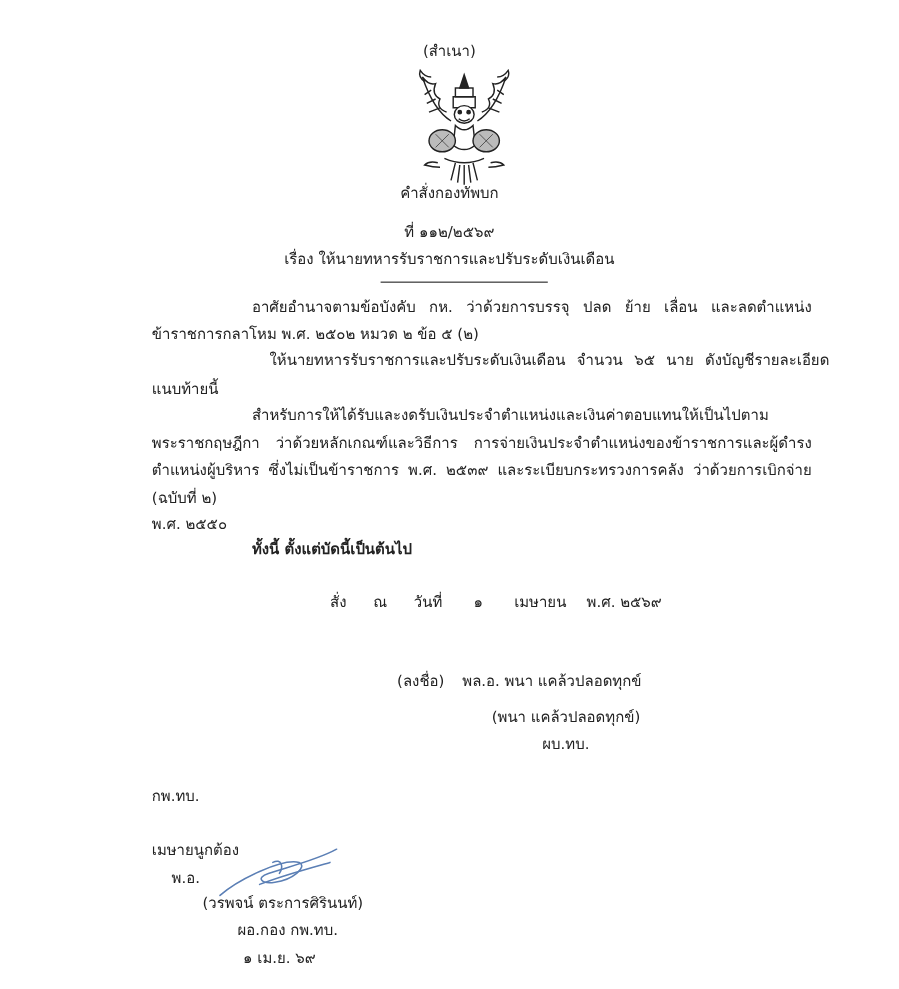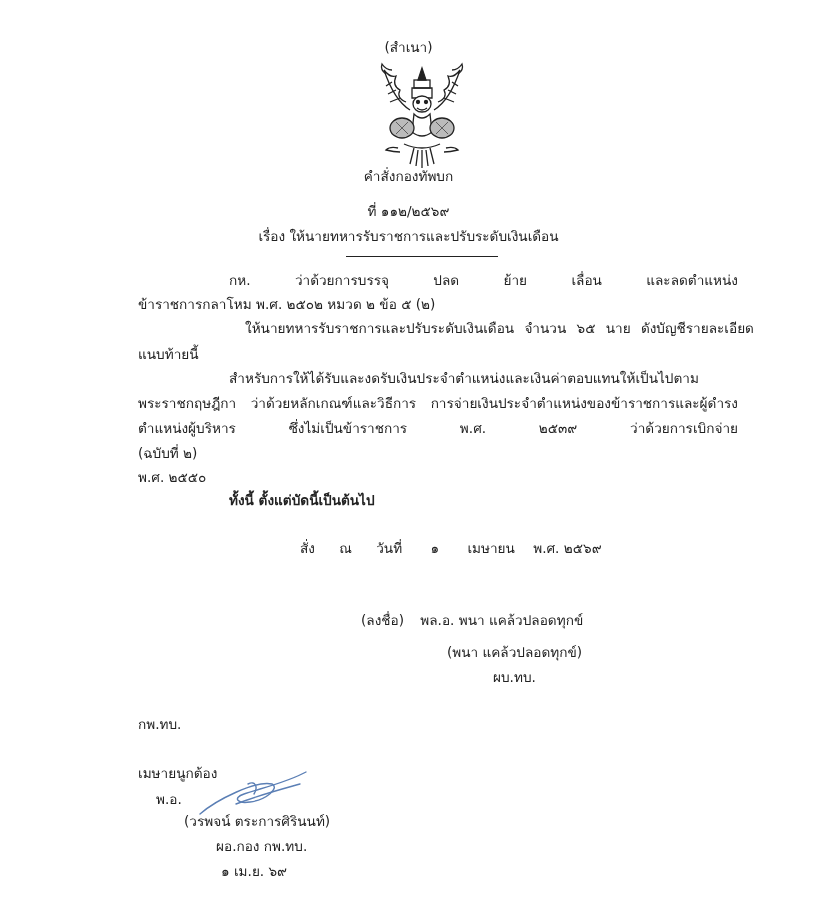--- a/index.html
+++ b/index.html
@@ -62,20 +62,21 @@
     <path d="M40 88 l-4 16 M44 90 l-2 16 M48 90 v18 M52 90 l2 16 M56 88 l4 16"></path>
   </g>
 </svg>
 
 <div class="line center" style="top:166px;">คำสั่งกองทัพบก</div>
 <div class="line center" style="top:201px;">ที่  ๑๑๒/๒๕๖๙</div>
 <div class="line center" style="top:226px;">เรื่อง  ให้นายทหารรับราชการและปรับระดับเงินเดือน</div>
 <div class="rule"></div>
 
 <div class="line justify-line" style="top:270px; left:229px; width:509px;">
+  <span>อาศัยอำนาจตามข้อบังคับ</span>
   <span>กห.</span>
   <span>ว่าด้วยการบรรจุ</span>
   <span>ปลด</span>
   <span>ย้าย</span>
   <span>เลื่อน</span>
   <span>และลดตำแหน่ง</span>
 </div>
 <div class="line" style="top:294px; left:138px;">ข้าราชการกลาโหม พ.ศ. ๒๕๐๒ หมวด ๒ ข้อ ๕ (๒)</div>
 
 <div class="line justify-line" style="top:318px; left:229px; width:509px;margin-left:16px;">
@@ -91,20 +92,21 @@
 <div class="line justify-line" style="top:393px; left:138px; width:600px;">
   <span>พระราชกฤษฎีกา</span>
   <span>ว่าด้วยหลักเกณฑ์และวิธีการ</span>
   <span>การจ่ายเงินประจำตำแหน่งของข้าราชการและผู้ดำรง</span>
 </div>
 <div class="line justify-line" style="top:418px; left:138px; width:600px;">
   <span>ตำแหน่งผู้บริหาร</span>
   <span>ซึ่งไม่เป็นข้าราชการ</span>
   <span>พ.ศ.</span>
   <span>๒๕๓๙</span>
+  <span>และระเบียบกระทรวงการคลัง</span>
   <span>ว่าด้วยการเบิกจ่าย</span>
 </div>
 <div class="line justify-line" style="top:443px; left:138px; width:600px;">
   <span>(ฉบับที่ ๒)</span>
 </div>
 <div class="line" style="top:467px; left:138px;">พ.ศ. ๒๕๕๐</div>
 
 <div class="line" style="top:490px; left:229px;font-weight:bold;">ทั้งนี้ ตั้งแต่บัดนี้เป็นต้นไป</div>
 
 <div class="line" style="top:538px; left:300px;">

